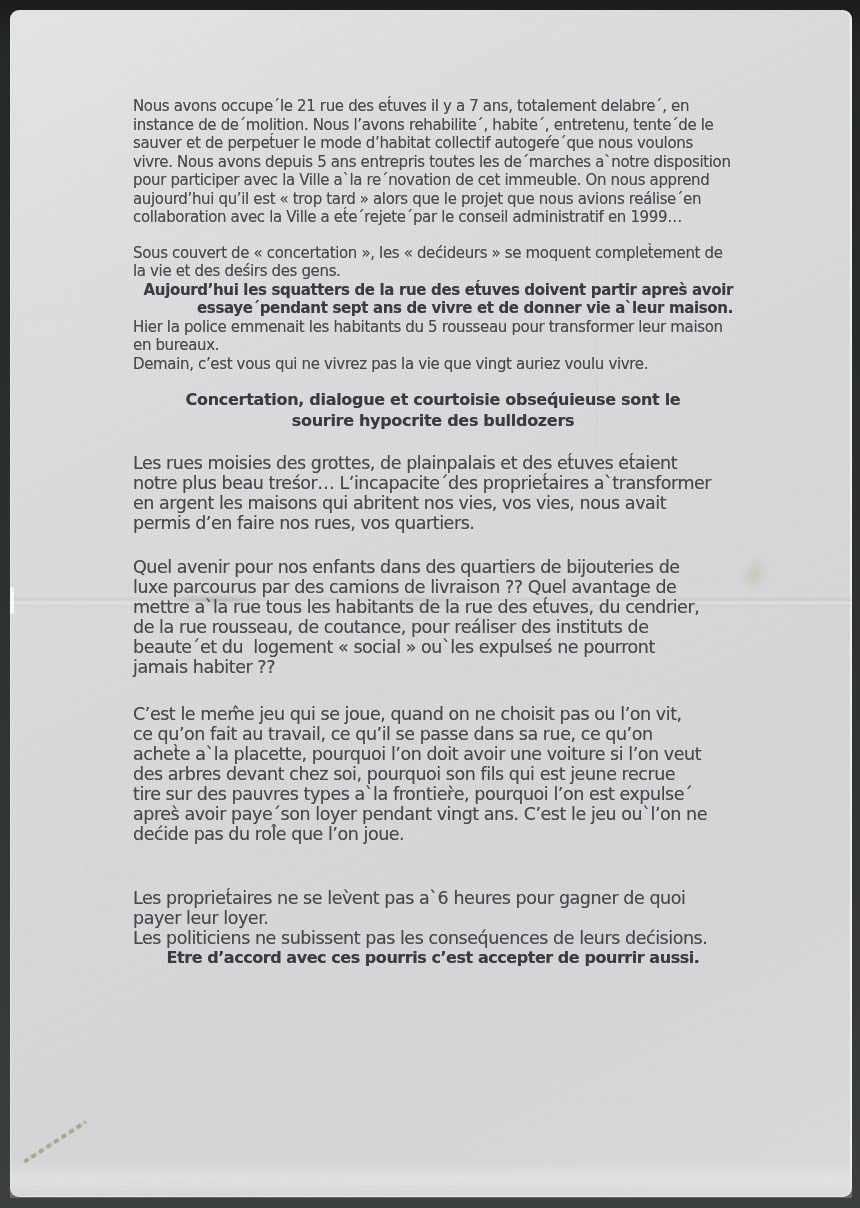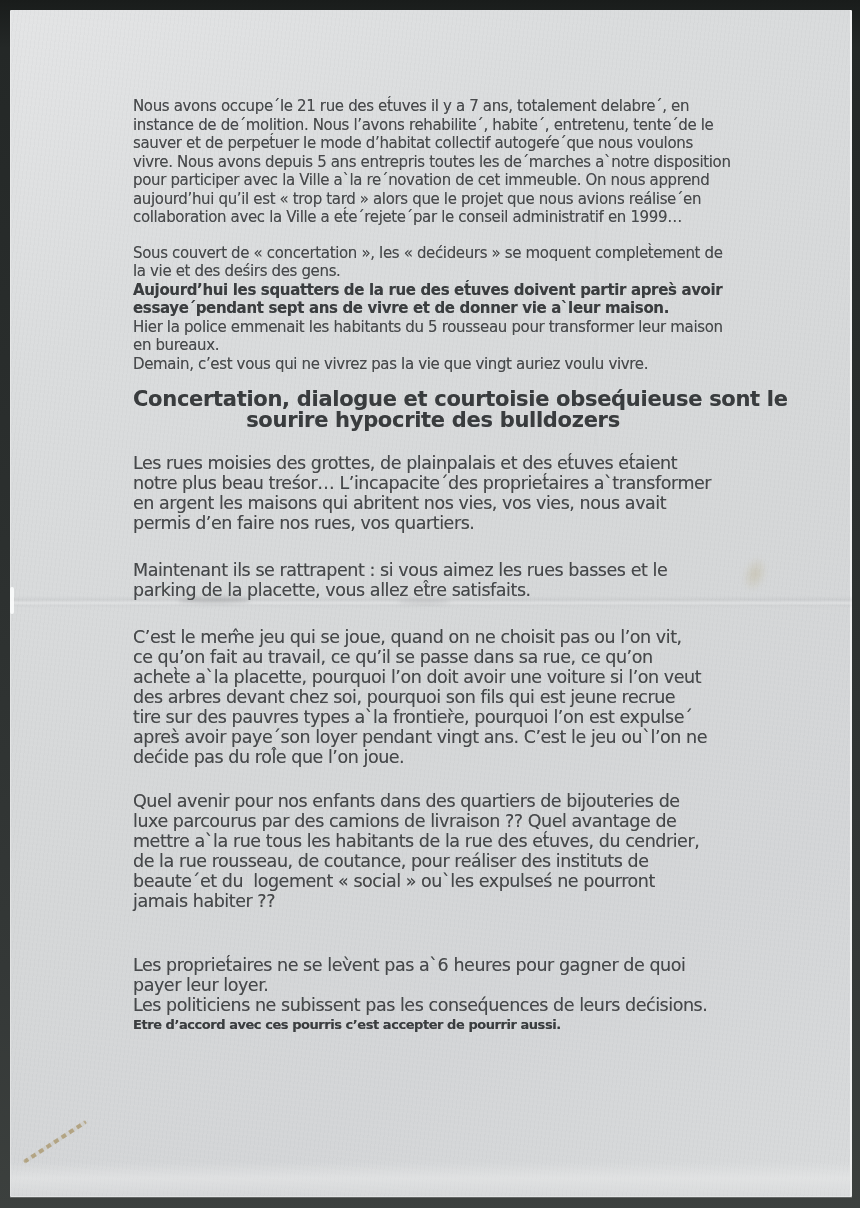--- a/index.html
+++ b/index.html
@@ -12,29 +12,29 @@
   .paper {
     position:absolute; left:10px; top:10px; width:842px; height:1187px;
     background-color:#d6d8d9;
     background-image:
       repeating-linear-gradient(7deg,  rgba(255,255,255,0.035) 0 2px, rgba(255,255,255,0) 2px 5px),
       repeating-linear-gradient(97deg, rgba(90,95,100,0.03) 0 1px, rgba(90,95,100,0) 1px 4px),
       linear-gradient(150deg, #e3e4e5 0%, #dadcdd 22%, #d5d7d8 55%, #d3d5d7 78%, #d8dadb 100%);
     box-shadow: inset -2px 0 0 rgba(250,251,251,0.65),
                 inset 1px 0 0 rgba(244,245,245,0.45),
                 inset 0 -1px 0 rgba(246,247,247,0.55);
-    border-radius:1px;
+    border-radius:9px;
   }
   .content { position:absolute; left:123px; top:87px; width:600px; }
   .txt { white-space:pre; margin:0; }
   .small   { font-size:15px;   line-height:18.5px; letter-spacing:-0.35px; color:#47494b; }
-  .small-b { font-size:15px;   line-height:18.5px; letter-spacing:-0.35px; color:#3a3d3f; font-weight:bold; }
-  .heading { font-size:21px;   line-height:21px;   letter-spacing:-0.3px;  color:#393c3e; font-weight:bold; text-align:center; }
+  .small-b { font-size:15px;   line-height:18.5px; letter-spacing:-0.35px; color:#3a3d3f; font-weight:bold;text-align:right; }
+  .heading { font-size:16px;   line-height:21px;   letter-spacing:-0.3px;  color:#393c3e; font-weight:bold; text-align:center; }
   .large   { font-size:17.5px; line-height:20px;   letter-spacing:-0.45px; color:#46484a; }
-  .large-b { font-size:13px; line-height:20px;   letter-spacing:-0.45px; color:#3a3d3f; font-weight:bold; }
+  .large-b { font-size:16px; line-height:20px;   letter-spacing:-0.45px; color:#3a3d3f; font-weight:bold;text-align:center; }
   .slogan  { font-size:24px;   line-height:28px;   letter-spacing:-0.4px;  color:#37393b; font-weight:bold; }
   .txt { text-shadow: 0 0 0.5px rgba(90,92,95,0.55); }
 
   
   .artifact { position:absolute; pointer-events:none; }
   .crease-h {
     left:0; top:586px; width:100%; height:12px;
     background: linear-gradient(to bottom, rgba(125,128,132,0) 0%, rgba(125,128,132,0.10) 32%, rgba(235,236,237,0.45) 58%, rgba(125,128,132,0.05) 80%, rgba(125,128,132,0) 100%);
   }
   .smudge-1 { left:168px; top:587px; width:72px; height:6px; background:rgba(104,106,110,0.26); border-radius:50%; filter:blur(2px); }
@@ -81,33 +81,31 @@
 essaye´pendant sept ans de vivre et de donner vie a`leur maison.</p>
     <p class="txt small">Hier la police emmenait les habitants du 5 rousseau pour transformer leur maison
 en bureaux.</p>
     <p class="txt small">Demain, c’est vous qui ne vivrez pas la vie que vingt auriez voulu vivre.</p>
     <p class="txt heading" style="margin-top:16px">Concertation, dialogue et courtoisie obseq́uieuse sont le
 sourire hypocrite des bulldozers</p>
     <p class="txt large" style="margin-top:22px">Les rues moisies des grottes, de plainpalais et des et́uves et́aient
 notre plus beau treśor… L’incapacite´des propriet́aires a`transformer
 en argent les maisons qui abritent nos vies, vos vies, nous avait
 permis d’en faire nos rues, vos quartiers.</p>
-    <p class="txt large" style="margin-top:27px">Maintenant ils se rattrapent : si vous aimez les rues basses et le
-parking de la placette, vous allez et̂re satisfaits.</p>
+    <p class="txt large" style="margin-top:24px">Quel avenir pour nos enfants dans des quartiers de bijouteries de
+luxe parcourus par des camions de livraison ?? Quel avantage de
+mettre a`la rue tous les habitants de la rue des et́uves, du cendrier,
+de la rue rousseau, de coutance, pour reáliser des instituts de
+beaute´et du  logement « social » ou`les expulseś ne pourront
+jamais habiter ??</p>
     <p class="txt large" style="margin-top:27px">C’est le mem̂e jeu qui se joue, quand on ne choisit pas ou l’on vit,
 ce qu’on fait au travail, ce qu’il se passe dans sa rue, ce qu’on
 achet̀e a`la placette, pourquoi l’on doit avoir une voiture si l’on veut
 des arbres devant chez soi, pourquoi son fils qui est jeune recrue
 tire sur des pauvres types a`la frontier̀e, pourquoi l’on est expulse´
 apres̀ avoir paye´son loyer pendant vingt ans. C’est le jeu ou`l’on ne
 dećide pas du rol̂e que l’on joue.</p>
-    <p class="txt large" style="margin-top:24px">Quel avenir pour nos enfants dans des quartiers de bijouteries de
-luxe parcourus par des camions de livraison ?? Quel avantage de
-mettre a`la rue tous les habitants de la rue des et́uves, du cendrier,
-de la rue rousseau, de coutance, pour reáliser des instituts de
-beaute´et du  logement « social » ou`les expulseś ne pourront
-jamais habiter ??</p>
     <p class="txt large" style="margin-top:44px">Les propriet́aires ne se lev̀ent pas a`6 heures pour gagner de quoi
 payer leur loyer.</p>
     <p class="txt large">Les politiciens ne subissent pas les conseq́uences de leurs dećisions.</p>
     <p class="txt large-b">Etre d’accord avec ces pourris c’est accepter de pourrir aussi.</p>
   </div>
 </div>
 
 </body></html>

